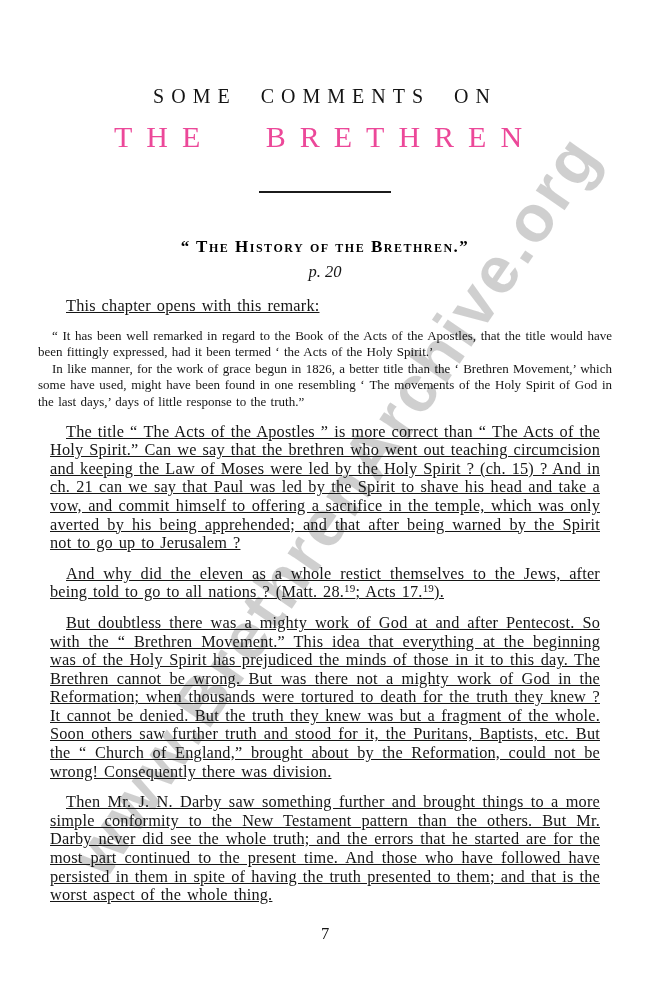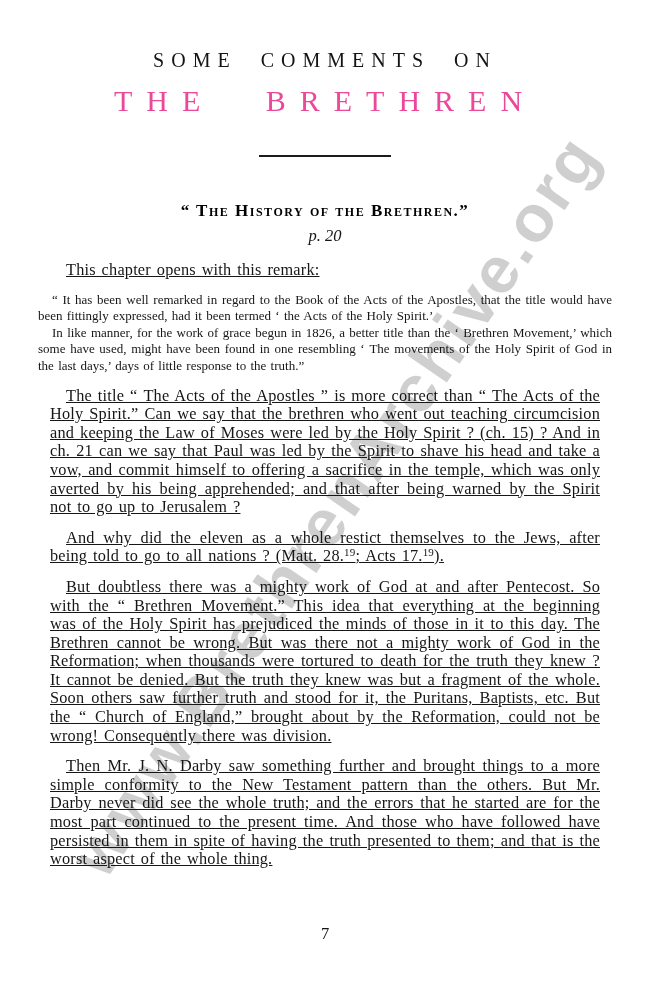--- a/index.html
+++ b/index.html
@@ -21,21 +21,21 @@
     font-weight: bold;
     font-size: 66px;
     letter-spacing: 3px;
     white-space: nowrap;
     color: rgba(0, 0, 0, 0.19);
     z-index: 1;
     user-select: none;
   }
   .content { position: relative; z-index: 2; }
   .kicker {
-    padding-top: 48px;
+    padding-top: 84px;
     text-align: center;
     font-size: 20px;
     letter-spacing: 7px;
     word-spacing: 12px;
     line-height: 24px;
     color: #141414;
   }
   .title {
     margin-top: 11px;
     text-align: center;

